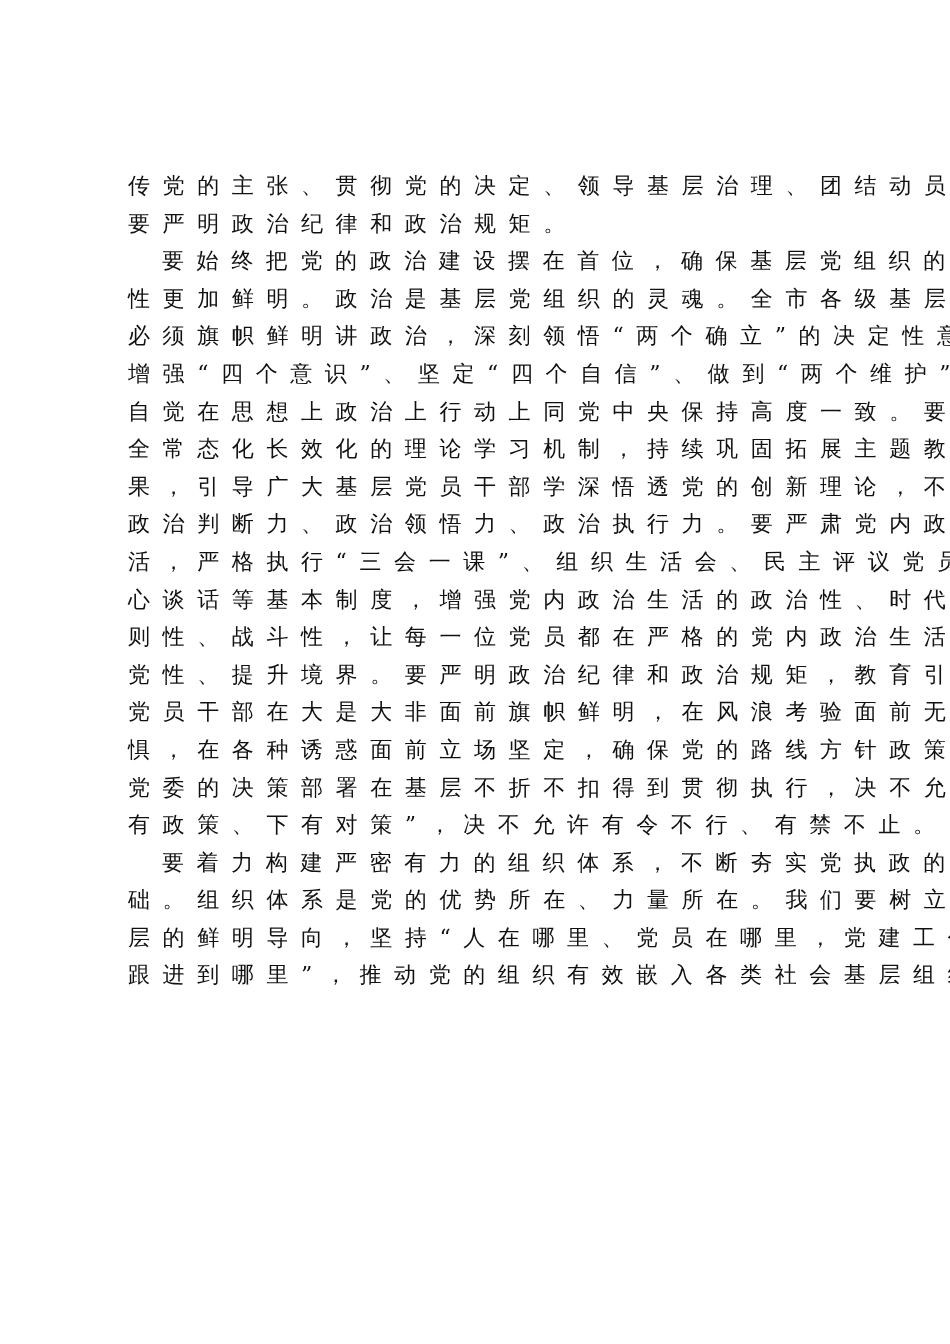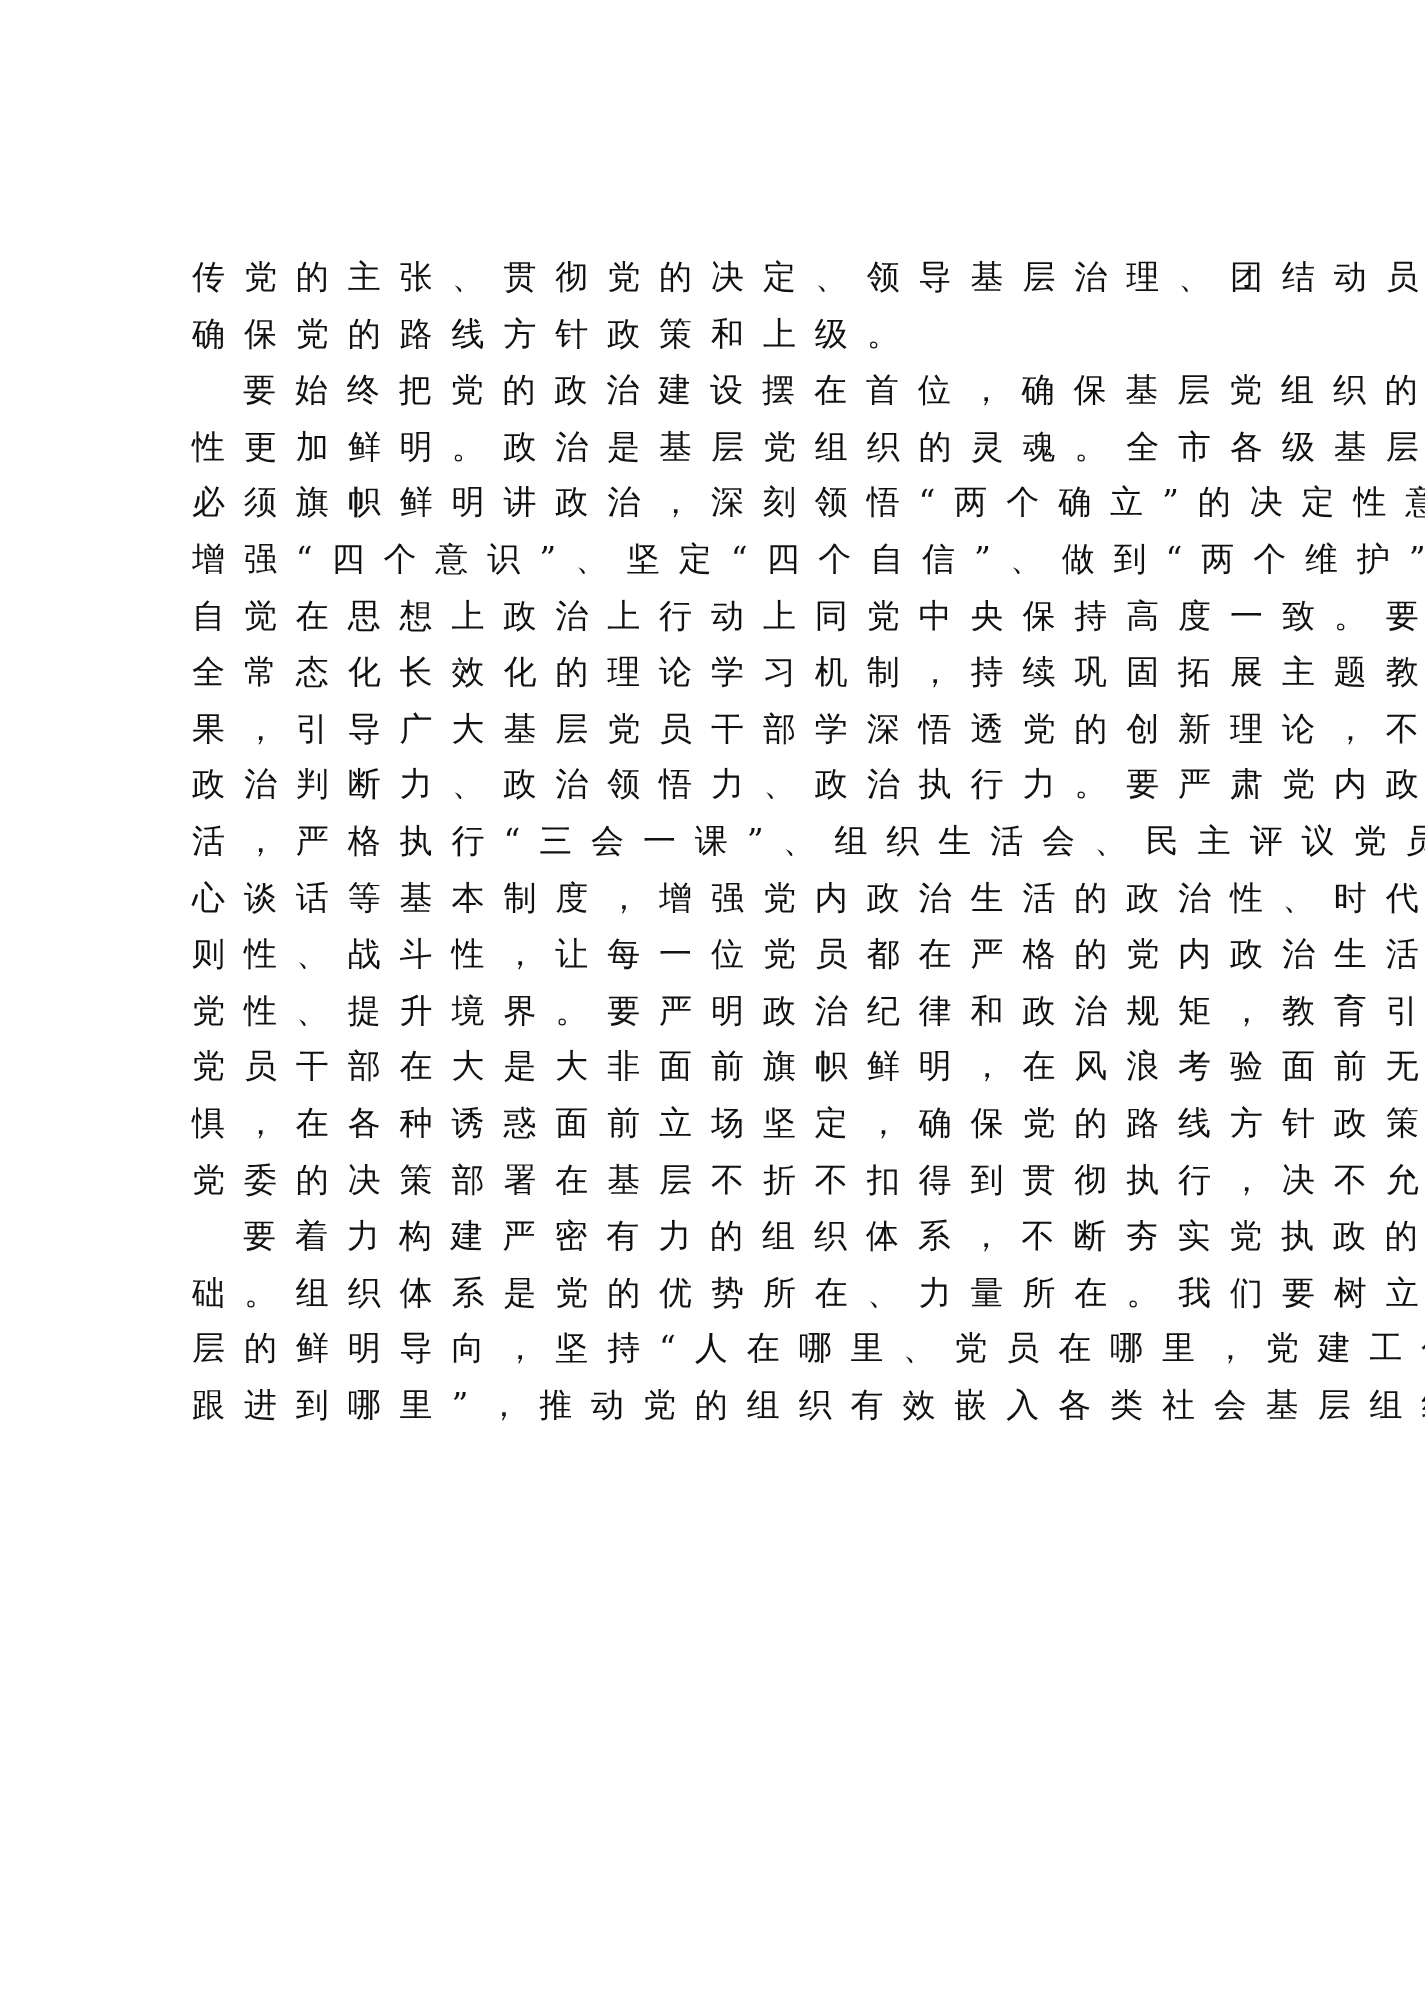--- a/index.html
+++ b/index.html
@@ -31,38 +31,39 @@
   .line.indent {
     padding-left: 34px;
   }
 </style>
 </head>
 <body>
 
 <div class="page">
   <div>
     <div class="line">传党的主张、贯彻党的决定、领导基层治理、团结动员群众、</div>
-    <div class="line">确保党的路线方针政策和上级。</div>
+    <div class="line">要严明政治纪律和政治规矩。</div>
   </div>
   <div>
     <div class="line indent">要始终把党的政治建设摆在首位，确保基层党组织的政治属</div>
     <div class="line">性更加鲜明。政治是基层党组织的灵魂。全市各级基层党组织</div>
     <div class="line">必须旗帜鲜明讲政治，深刻领悟“两个确立”的决定性意义，</div>
     <div class="line">增强“四个意识”、坚定“四个自信”、做到“两个维护”，</div>
     <div class="line">自觉在思想上政治上行动上同党中央保持高度一致。要建立健</div>
     <div class="line">全常态化长效化的理论学习机制，持续巩固拓展主题教育成</div>
     <div class="line">果，引导广大基层党员干部学深悟透党的创新理论，不断提高</div>
     <div class="line">政治判断力、政治领悟力、政治执行力。要严肃党内政治生</div>
     <div class="line">活，严格执行“三会一课”、组织生活会、民主评议党员、谈</div>
     <div class="line">心谈话等基本制度，增强党内政治生活的政治性、时代性、原</div>
     <div class="line">则性、战斗性，让每一位党员都在严格的党内政治生活中淬炼</div>
     <div class="line">党性、提升境界。要严明政治纪律和政治规矩，教育引导基层</div>
     <div class="line">党员干部在大是大非面前旗帜鲜明，在风浪考验面前无所畏</div>
     <div class="line">惧，在各种诱惑面前立场坚定，确保党的路线方针政策和上级</div>
     <div class="line">党委的决策部署在基层不折不扣得到贯彻执行，决不允许“上</div>
+    <div class="line">有政策、下有对策”，决不允许有令不行、有禁不止。</div>
   </div>
   <div>
     <div class="line indent">要着力构建严密有力的组织体系，不断夯实党执政的组织基</div>
     <div class="line">础。组织体系是党的优势所在、力量所在。我们要树立大抓基</div>
     <div class="line">层的鲜明导向，坚持“人在哪里、党员在哪里，党建工作就要</div>
     <div class="line">跟进到哪里”，推动党的组织有效嵌入各类社会基层组织，党</div>
   </div>
 </div>
 
 </body></html>

